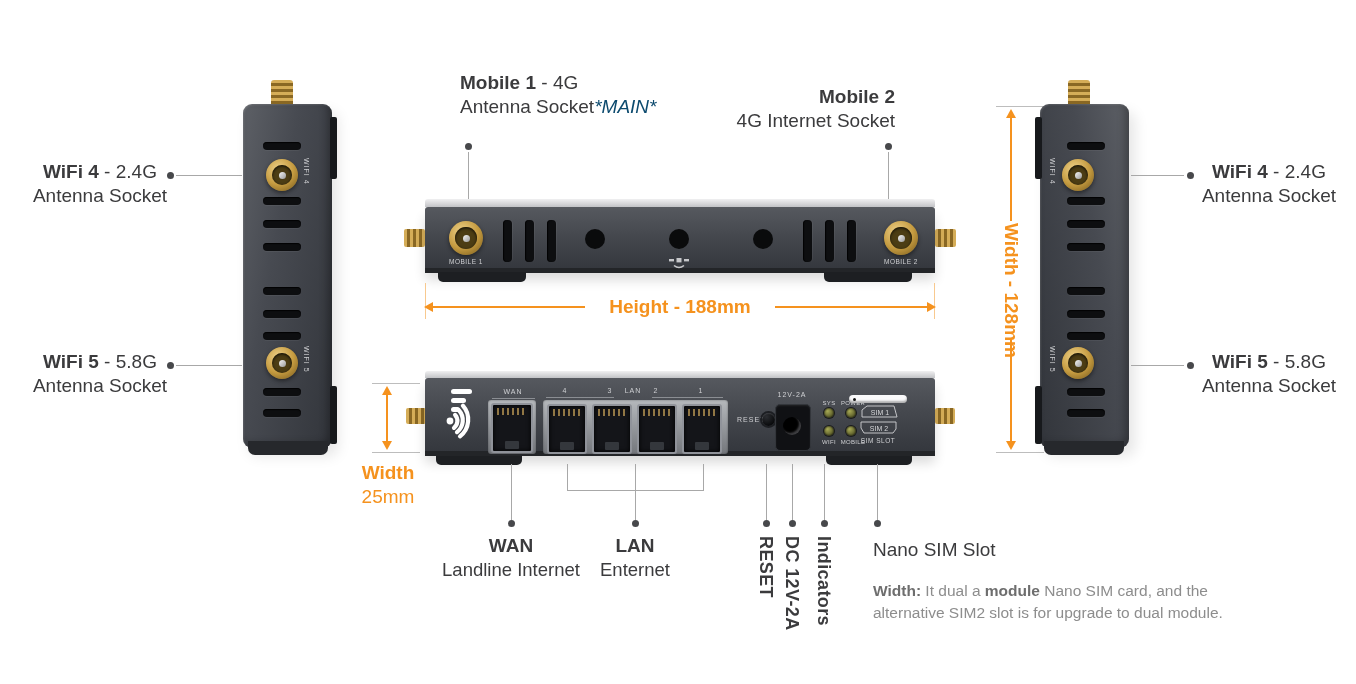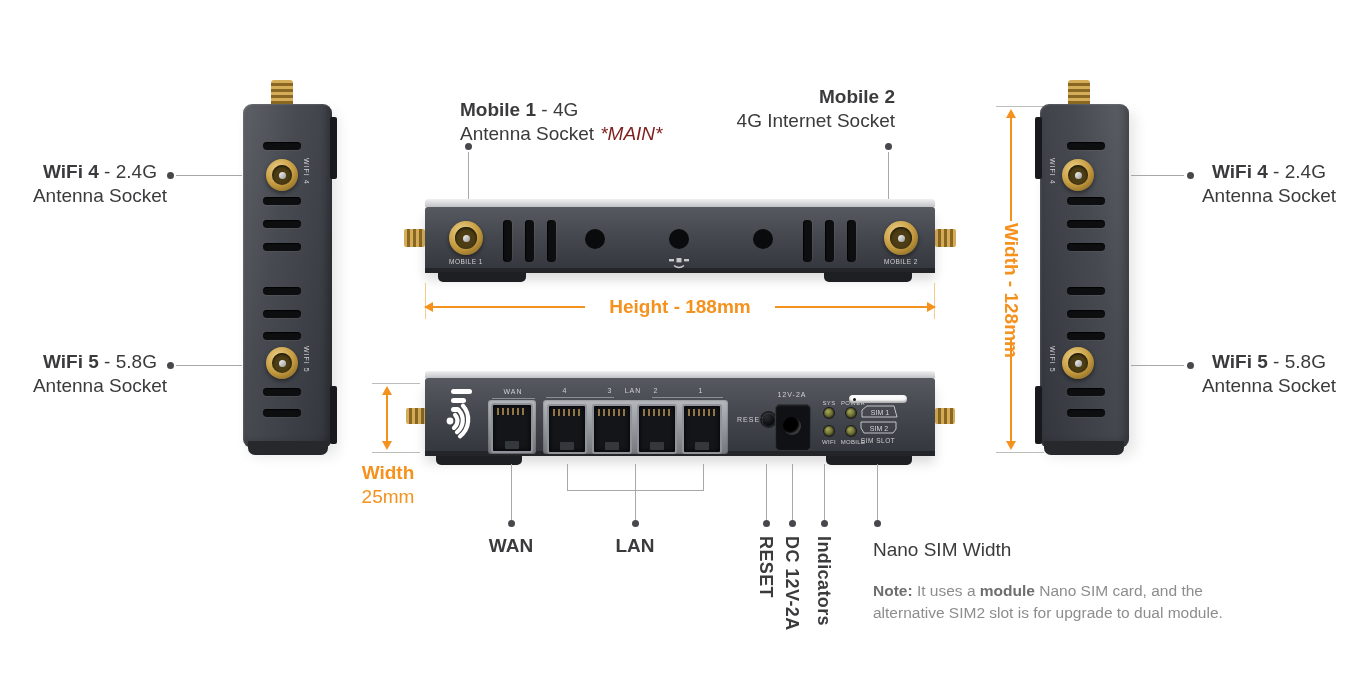--- a/index.html
+++ b/index.html
@@ -69,21 +69,21 @@
   .ah-left  { width:0;height:0;border-top:5px solid transparent;border-bottom:5px solid transparent;border-right:9px solid #f5921e; }
   .ah-right { width:0;height:0;border-top:5px solid transparent;border-bottom:5px solid transparent;border-left:9px solid #f5921e; }
   .ah-up    { width:0;height:0;border-left:5px solid transparent;border-right:5px solid transparent;border-bottom:9px solid #f5921e; }
   .ah-down  { width:0;height:0;border-left:5px solid transparent;border-right:5px solid transparent;border-top:9px solid #f5921e; }
 
   .co1 { font-size:19px; color:#3b3b3d; line-height:24px; white-space:nowrap; }
   .co2 { font-size:18.5px; color:#3b3b3d; line-height:24px; white-space:nowrap; }
   .center { text-align:center; }
   .right { text-align:right; }
   .bold { font-weight:bold; }
-  .main-italic { color:#7f1d1d; font-style:italic; margin-left:6px; }
+  .main-italic { color:#0c4a6e; font-style:italic; margin-left:0; }
   .rotlabel { writing-mode:vertical-rl; font-size:18px; font-weight:600; color:#3b3b3d; letter-spacing:.4px; }
   .note { font-size:15.5px; color:#8d8d8d; line-height:22px; }
   .note b { color:#6e6e6e; }
 </style>
 </head>
 <body>
 
 <div class="canvas">
 
   <div class="abs co1 center" style="left:25px;top:160px;width:150px;">
@@ -120,21 +120,21 @@
         <div class="pin"></div>
       </div>
     <span class="abs portlabel vtext" style="left:303px;top:158px;">WIFI 4</span>
     <div class="abs sma" style="left:266px;top:347px;width:32px;height:32px;">
         <div class="ring"></div>
         <div class="pin"></div>
       </div>
     <span class="abs portlabel vtext" style="left:303px;top:346px;">WIFI 5</span>
   </div>
 
-  <div class="abs co1" style="left:460px;top:98px;">
+  <div class="abs co1" style="left:460px;top:71px;">
     <div><span class="bold">Mobile 1</span><span> - 4G</span></div>
     <div><span>Antenna Socket</span><span class="main-italic">*MAIN*</span></div>
   </div>
   <div class="abs dot" style="left:465px;top:143px;"></div>
   <div class="abs leader" style="left:468px;top:152px;width:1px;height:47px;"></div>
 
   <div class="abs co1 right" style="left:705px;top:85px;width:190px;">
     <div><span class="bold">Mobile 2</span></div>
     <div>4G Internet Socket</div>
   </div>
@@ -272,30 +272,32 @@
   <div class="abs dot" style="left:763px;top:520px;"></div>
   <div class="abs leader" style="left:792px;top:464px;width:1px;height:56px;"></div>
   <div class="abs dot" style="left:789px;top:520px;"></div>
   <div class="abs leader" style="left:824px;top:464px;width:1px;height:56px;"></div>
   <div class="abs dot" style="left:821px;top:520px;"></div>
   <div class="abs leader" style="left:877px;top:464px;width:1px;height:56px;"></div>
   <div class="abs dot" style="left:874px;top:520px;"></div>
 
   <div class="abs co2 center" style="left:431px;top:534px;width:160px;">
     <div class="bold" style="font-size:19px;">WAN</div>
+    <div>Landline Internet</div>
   </div>
   <div class="abs co2 center" style="left:555px;top:534px;width:160px;">
     <div class="bold" style="font-size:19px;">LAN</div>
+    <div>Enternet</div>
   </div>
   <div class="abs rotlabel" style="left:755px;top:536px;">RESET</div>
   <div class="abs rotlabel" style="left:781px;top:536px;">DC 12V-2A</div>
   <div class="abs rotlabel" style="left:813px;top:536px;">Indicators</div>
-  <div class="abs co1" style="left:873px;top:538px;font-size:19px;">Nano SIM Width</div>
+  <div class="abs co1" style="left:873px;top:538px;font-size:19px;">Nano SIM Slot</div>
   <div class="abs note" style="left:873px;top:580px;width:400px;">
-    <b>Note:</b><span> It uses a </span><b>module</b><span> Nano SIM card, and the alternative SIM2 slot is for upgrade to dual module.</span>
+    <b>Width:</b><span> It dual a </span><b>module</b><span> Nano SIM card, and the alternative SIM2 slot is for upgrade to dual module.</span>
   </div>
 
   <div>
     <div class="abs tick" style="left:996px;top:106px;width:48px;height:1px;"></div>
     <div class="abs tick" style="left:996px;top:452px;width:48px;height:1px;"></div>
     <div class="abs ah-up" style="left:1006px;top:109px;"></div>
     <div class="abs dim-line" style="left:1010px;top:116px;width:2px;height:105px;"></div>
     <div class="abs dim-text vtext" style="left:1000px;top:223px;height:115px;">Width - 128mm</div>
     <div class="abs dim-line" style="left:1010px;top:340px;width:2px;height:103px;"></div>
     <div class="abs ah-down" style="left:1006px;top:441px;"></div>

